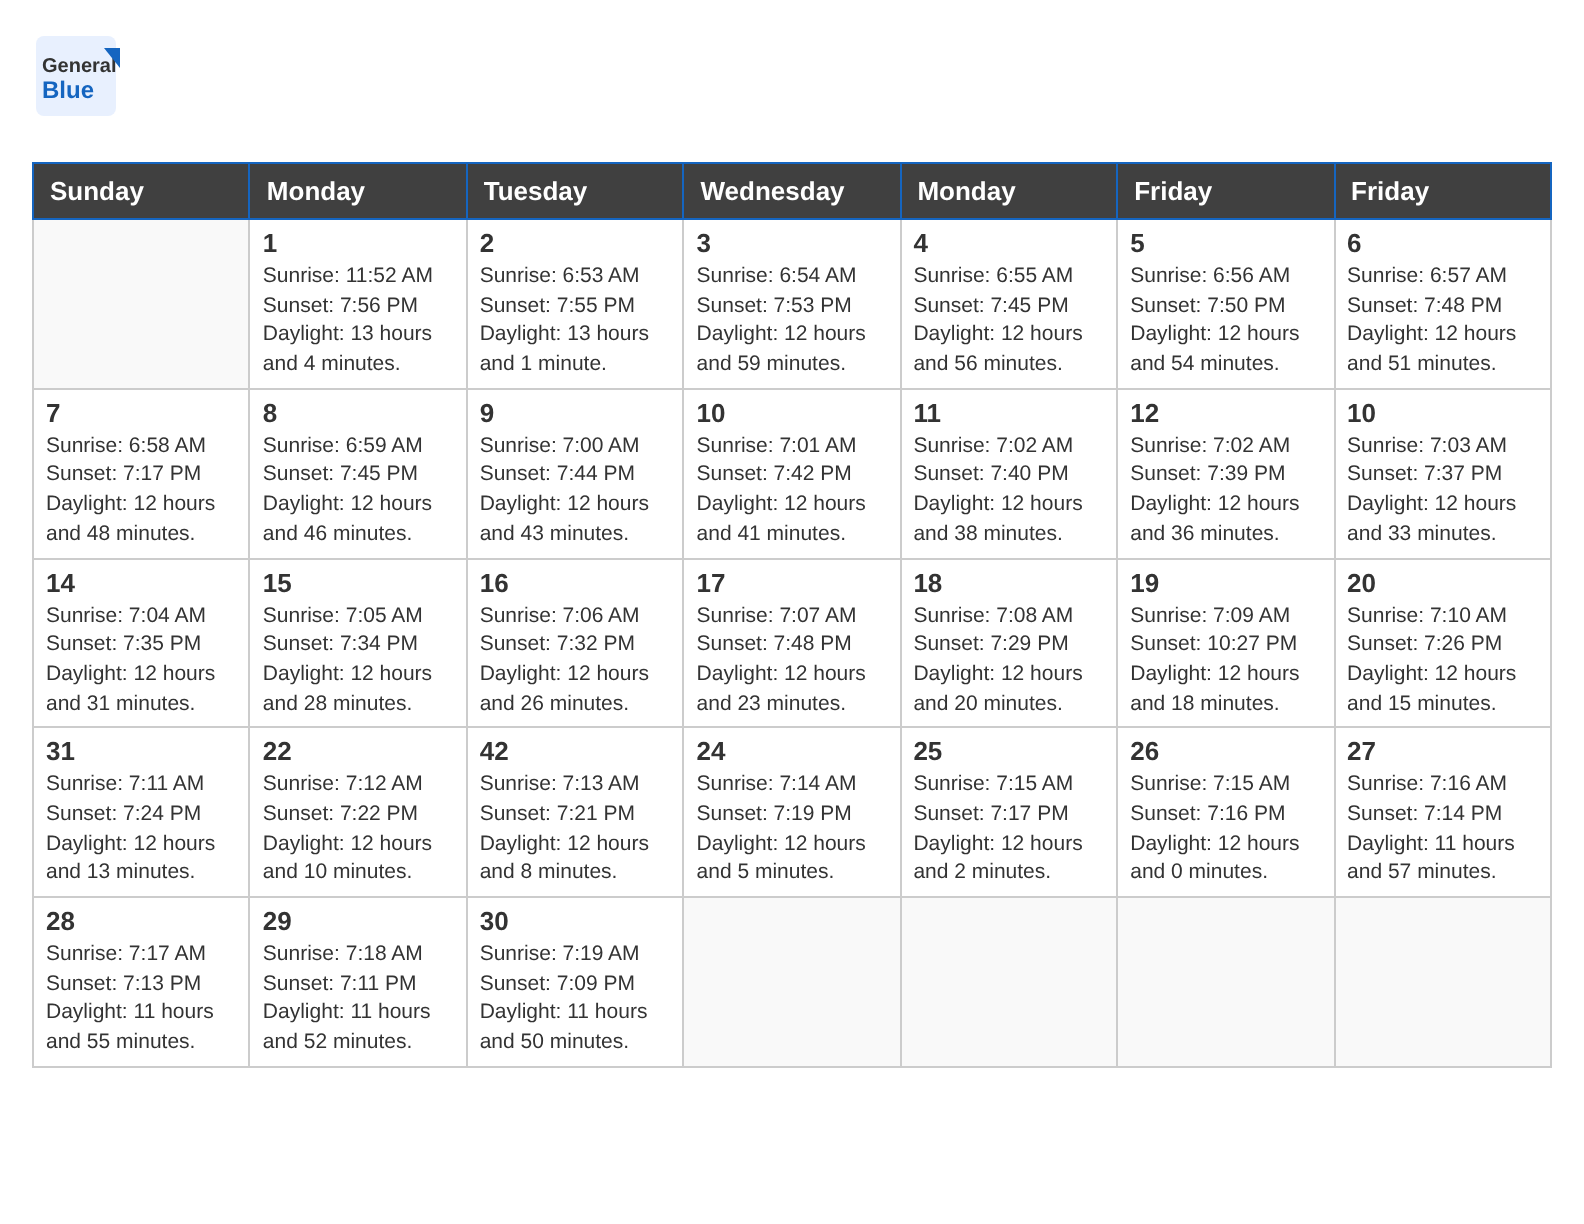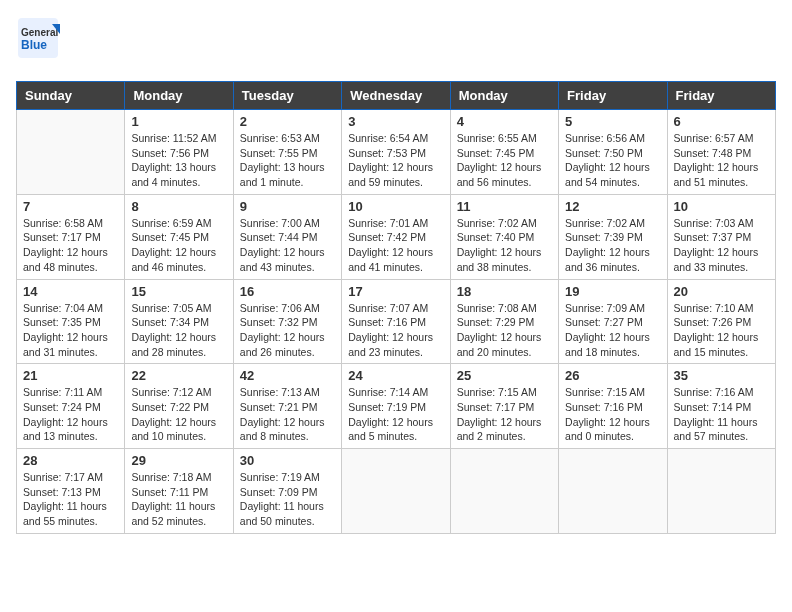--- a/index.html
+++ b/index.html
@@ -223,49 +223,49 @@
         <td>
           <span class="day-num">16</span>
           <div class="day-info">Sunrise: 7:06 AM
 Sunset: 7:32 PM
 Daylight: 12 hours
 and 26 minutes.</div>
         </td>
         <td>
           <span class="day-num">17</span>
           <div class="day-info">Sunrise: 7:07 AM
-Sunset: 7:16 PM
+Sunset: 7:48 PM
 Daylight: 12 hours
 and 23 minutes.</div>
         </td>
         <td>
           <span class="day-num">18</span>
           <div class="day-info">Sunrise: 7:08 AM
 Sunset: 7:29 PM
 Daylight: 12 hours
 and 20 minutes.</div>
         </td>
         <td>
           <span class="day-num">19</span>
           <div class="day-info">Sunrise: 7:09 AM
-Sunset: 7:27 PM
+Sunset: 10:27 PM
 Daylight: 12 hours
 and 18 minutes.</div>
         </td>
         <td>
           <span class="day-num">20</span>
           <div class="day-info">Sunrise: 7:10 AM
 Sunset: 7:26 PM
 Daylight: 12 hours
 and 15 minutes.</div>
         </td>
       </tr>
       <tr>
         <td>
-          <span class="day-num">21</span>
+          <span class="day-num">31</span>
           <div class="day-info">Sunrise: 7:11 AM
 Sunset: 7:24 PM
 Daylight: 12 hours
 and 13 minutes.</div>
         </td>
         <td>
           <span class="day-num">22</span>
           <div class="day-info">Sunrise: 7:12 AM
 Sunset: 7:22 PM
 Daylight: 12 hours
@@ -293,21 +293,21 @@
 and 2 minutes.</div>
         </td>
         <td>
           <span class="day-num">26</span>
           <div class="day-info">Sunrise: 7:15 AM
 Sunset: 7:16 PM
 Daylight: 12 hours
 and 0 minutes.</div>
         </td>
         <td>
-          <span class="day-num">35</span>
+          <span class="day-num">27</span>
           <div class="day-info">Sunrise: 7:16 AM
 Sunset: 7:14 PM
 Daylight: 11 hours
 and 57 minutes.</div>
         </td>
       </tr>
       <tr>
         <td>
           <span class="day-num">28</span>
           <div class="day-info">Sunrise: 7:17 AM

